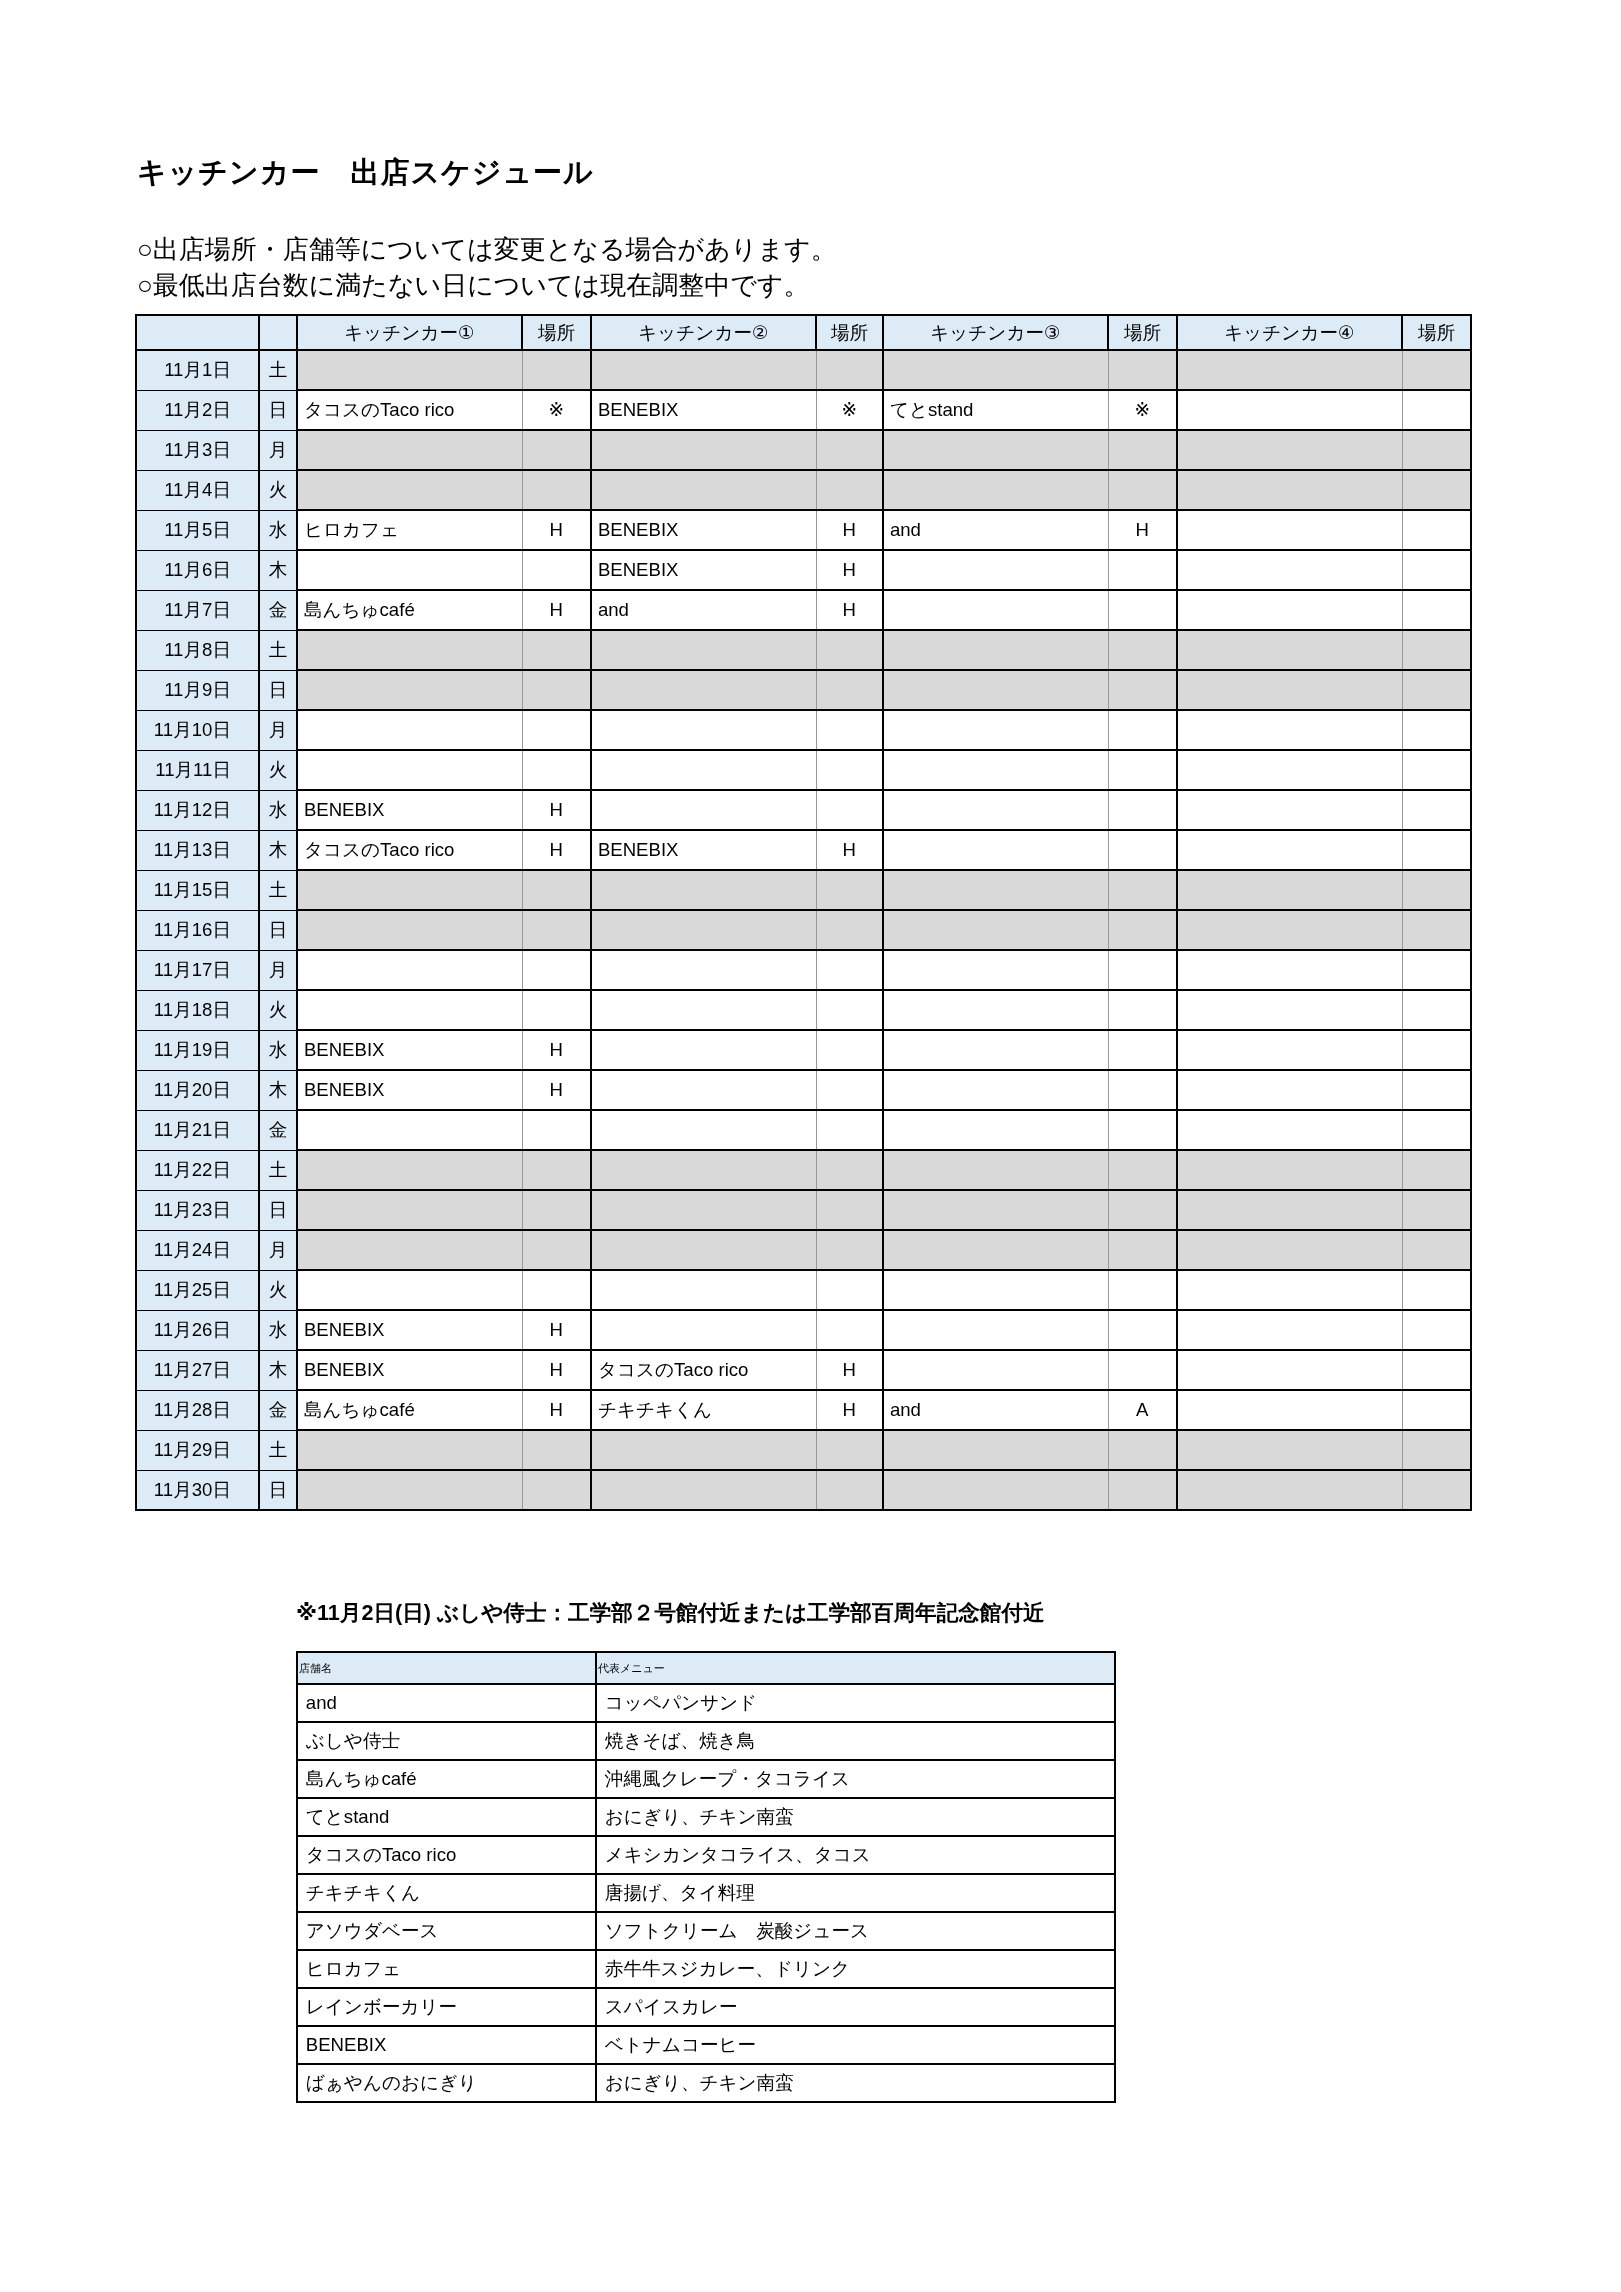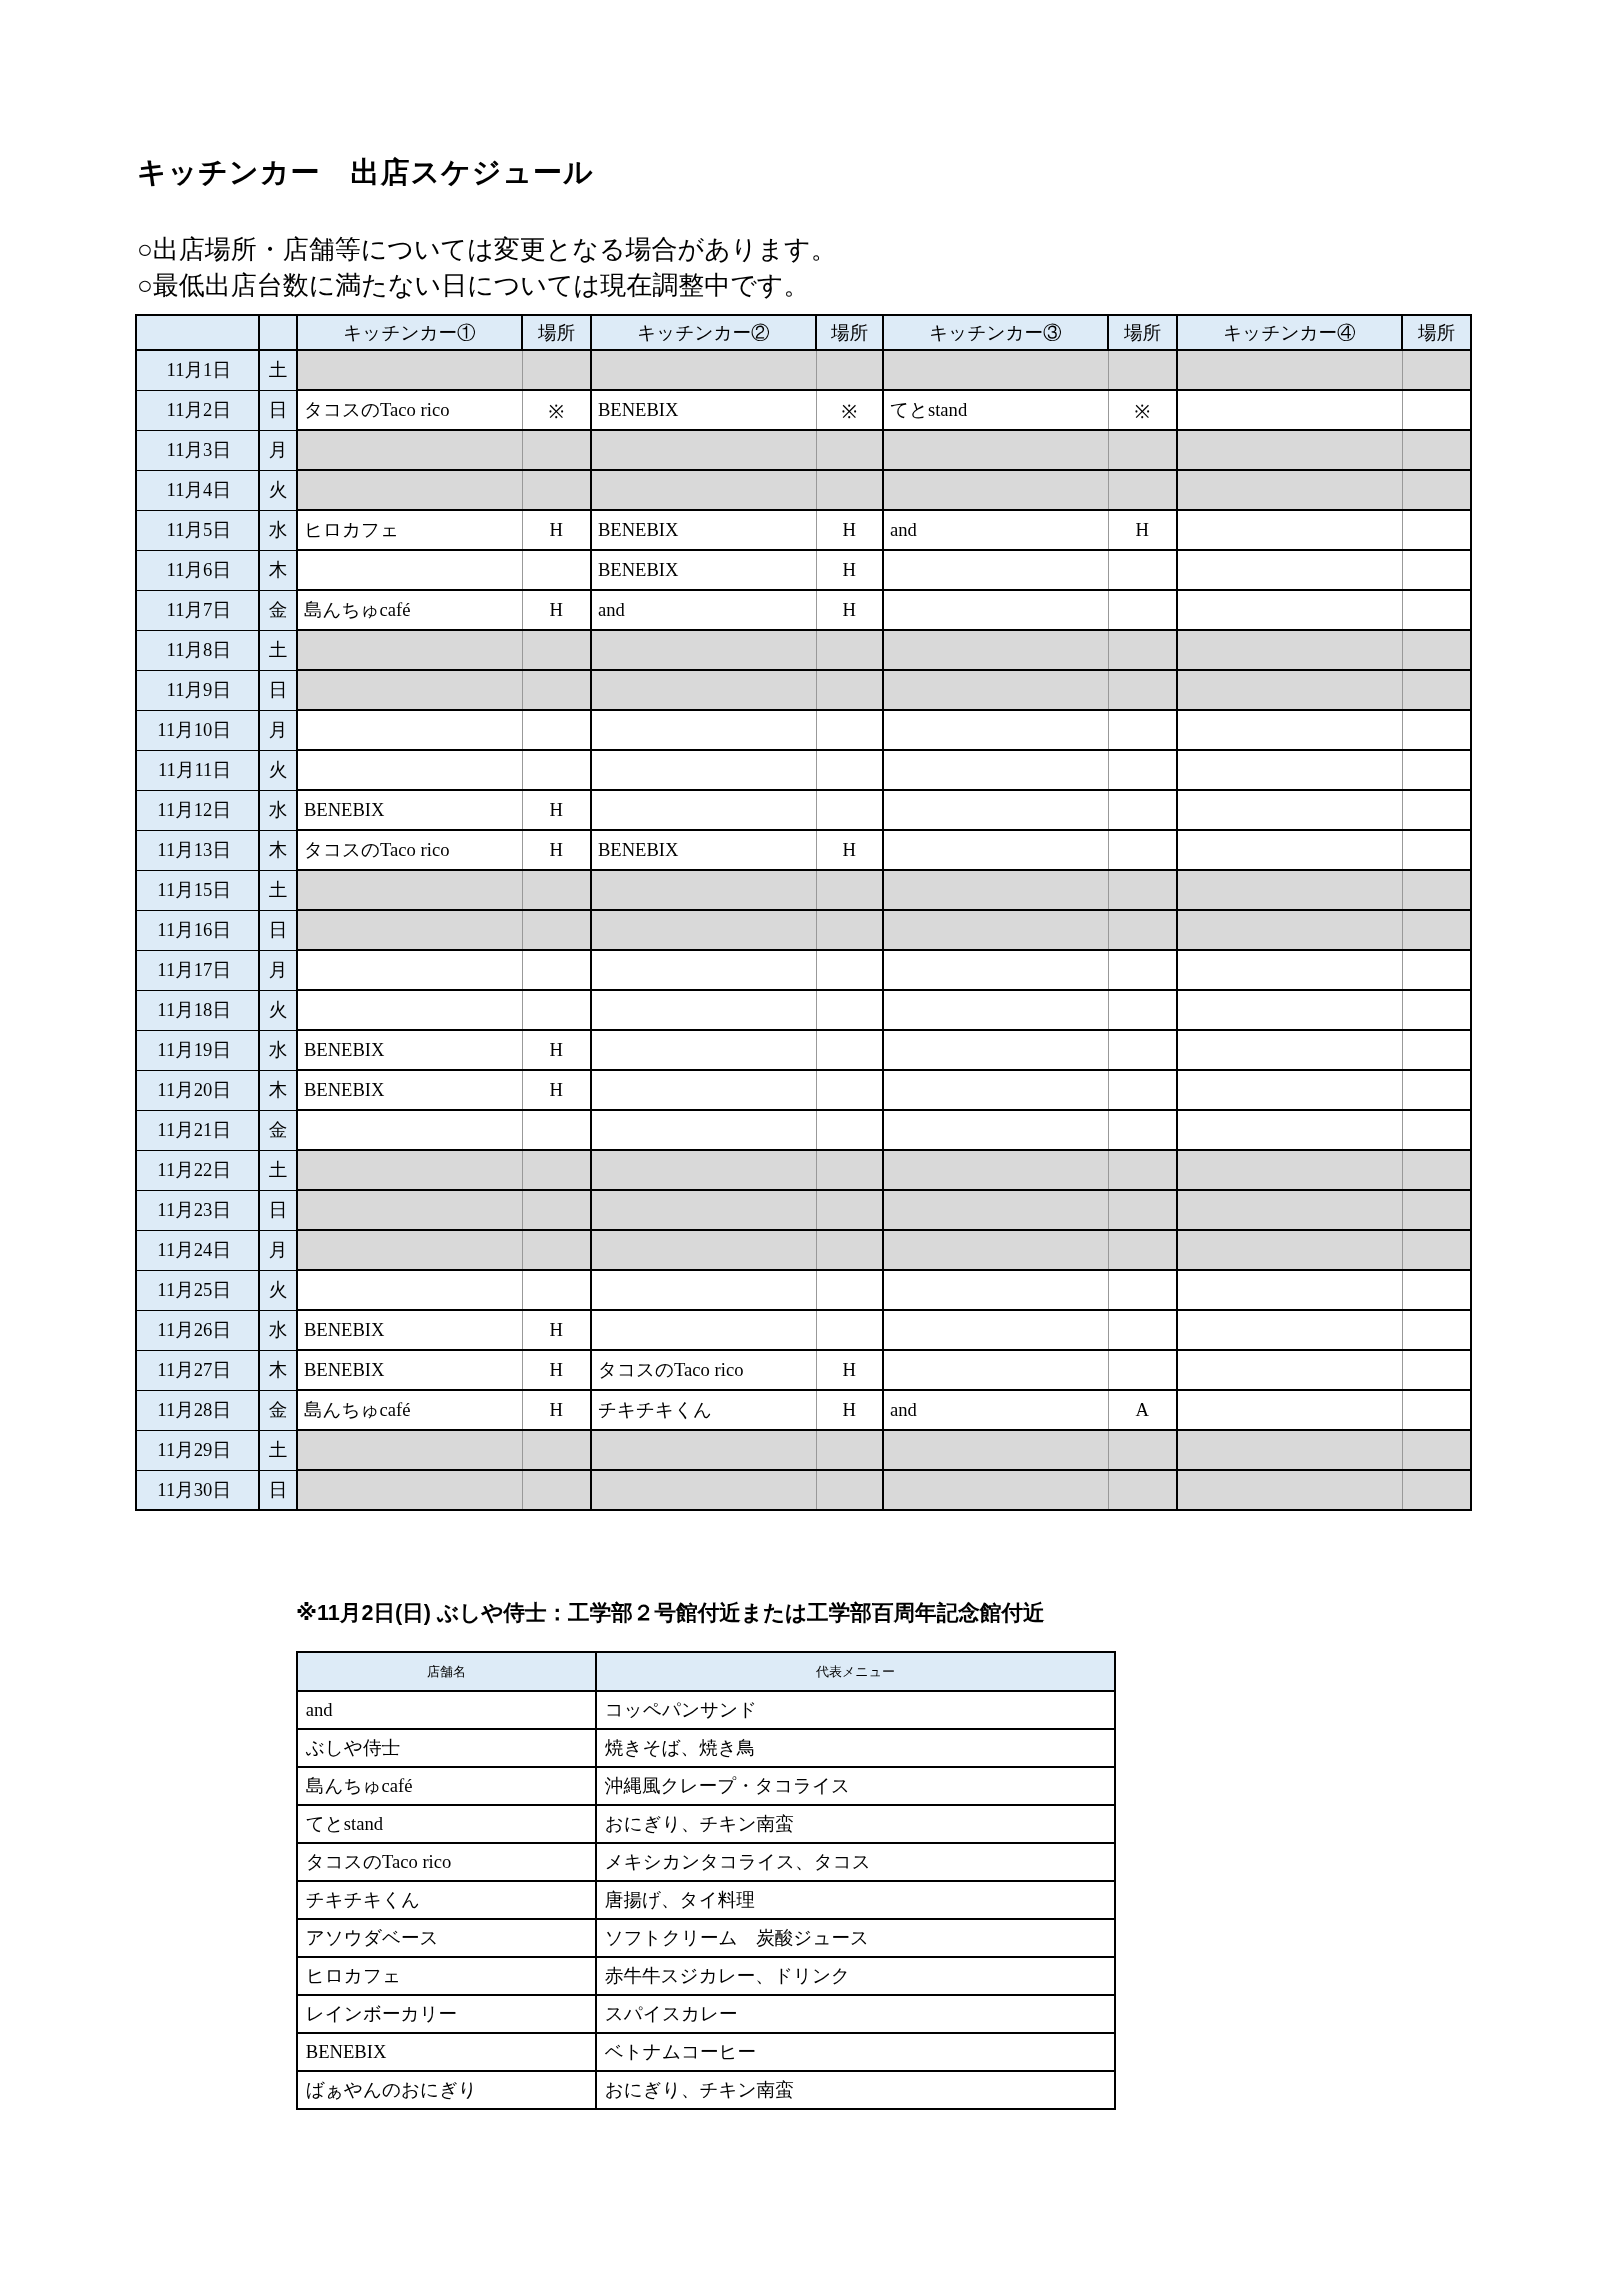--- a/index.html
+++ b/index.html
@@ -14,21 +14,21 @@
     position:absolute;top:153px;left:137px;width:1326px;
     text-align:left;font-size:29px;font-weight:bold;
     letter-spacing:1px;white-space:pre;
   }
   .note{
     position:absolute;left:137px;font-size:26px;line-height:25.5px;white-space:pre;
   }
   .note1{top:237px;}
   .note2{top:273px;font-family:Liberation Serif, serif;}
 
-  table{border-collapse:collapse;table-layout:fixed;font-family:Liberation Serif, serif;}
+  table{border-collapse:collapse;table-layout:fixed;}
 
   
   .schedule{
     position:absolute;left:135px;top:314px;width:1329px;
     border:2.9px solid #000;
   }
   .schedule th,.schedule td{
     box-sizing:border-box;overflow:hidden;white-space:nowrap;
     vertical-align:middle;font-size:18.6px;font-weight:normal;
   }
@@ -68,22 +68,22 @@
   
   .shops{
     position:absolute;left:296px;top:1651px;width:818px;
     border:2.9px solid #000;
   }
   .shops th,.shops td{
     box-sizing:border-box;border:2.9px solid #000;overflow:hidden;
     white-space:nowrap;vertical-align:middle;
   }
   .shops thead th{
-    background:var(--blue,#DDEBF7);height:39px;
-    font-size:13px;font-weight:normal;text-align:center;
+    background:var(--blue,#DDEBF7);height:32px;
+    font-size:11px;font-weight:normal;text-align:left;
   }
   .shops tbody td{height:38px;font-size:18.6px;text-align:left;padding-left:7.8px;}
   .col-shopname{width:299px;}
   .col-shopmenu{width:519px;}
 </style>
 </head>
 <body>
 
 <div class="page">
 

